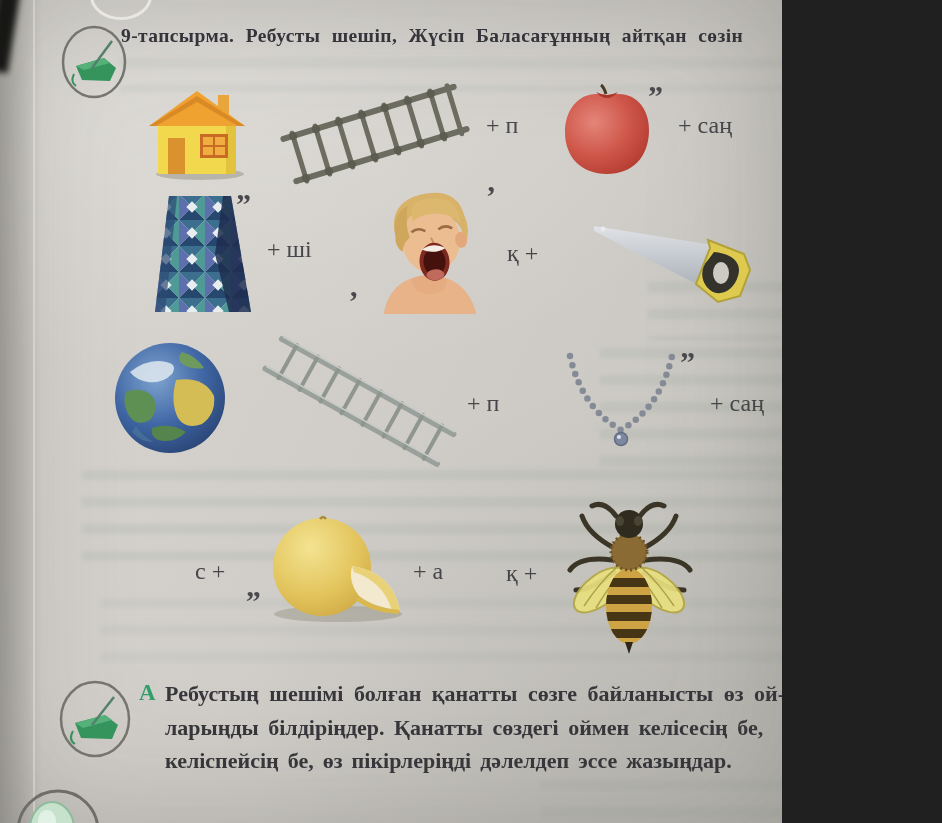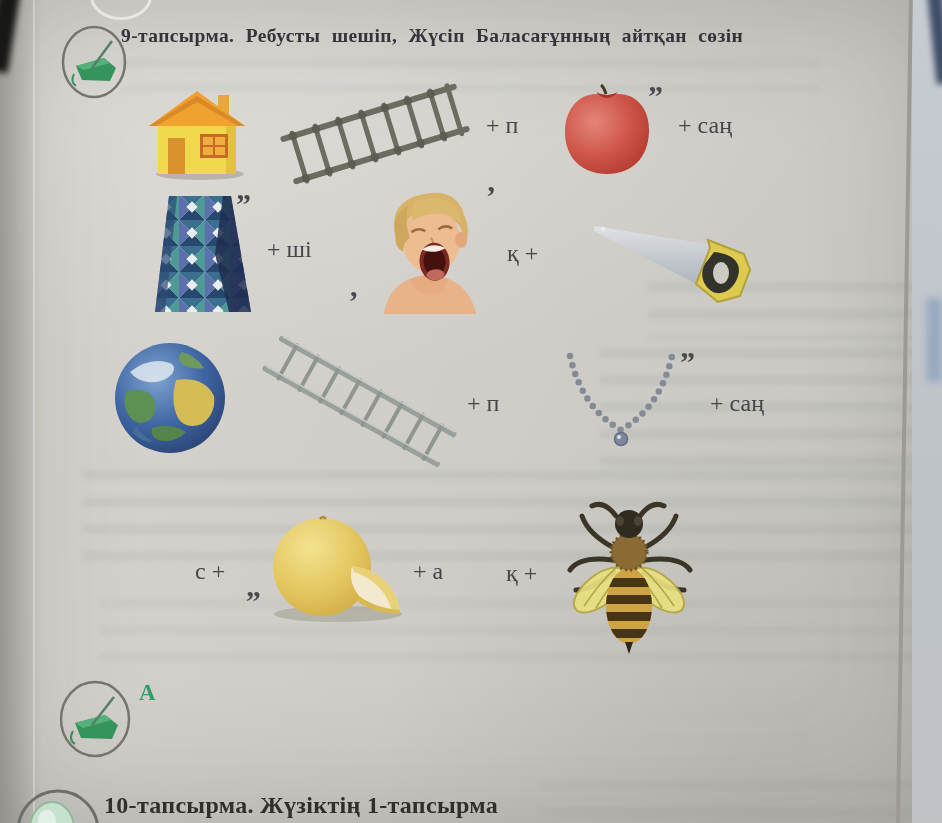--- a/index.html
+++ b/index.html
@@ -1,17 +1,17 @@
 <!DOCTYPE html>
 <html><head>
 <meta charset="utf-8">
 <style>
   html,body{margin:0;padding:0;}
   body{background:#202020;font-family:"Liberation Serif","DejaVu Serif",serif;}
-  .photo{position:relative;width:942px;height:823px;overflow:hidden;background:#23231f;}
+  .photo{position:relative;width:782px;height:823px;overflow:hidden;background:#23231f;}
   .page{position:absolute;inset:0;overflow:hidden;
     background:
       radial-gradient(900px 520px at 30% 8%, rgba(255,255,255,.20), rgba(255,255,255,0) 62%),
       radial-gradient(700px 600px at 85% 90%, rgba(120,120,112,.18), rgba(0,0,0,0) 60%),
       linear-gradient(115deg,#d9d6d1 0%,#d1cec9 45%,#c7c5c0 100%);
     box-shadow:inset 0 0 130px rgba(70,68,60,.28);}
   .abs{position:absolute;}
   
   .fold-left{left:0;top:0;width:42px;height:100%;
     background:linear-gradient(90deg,rgba(88,86,80,.38),rgba(88,86,80,0));}
@@ -318,24 +318,28 @@
     <div class="abs" style="left:58px;top:680px;">
       <svg width="74" height="78" viewBox="0 0 74 78">
         <ellipse cx="37" cy="39" rx="34" ry="37" fill="none" stroke="#75756d" stroke-width="2.5"></ellipse>
         <path d="M17,43 L47,35 L60,45 L54,59 L23,58 Z" fill="#35935c"></path>
         <path d="M17,43 L47,35 L54,40 L25,48 Z" fill="#55b07a"></path>
         <line x1="56" y1="17" x2="34" y2="45" stroke="#55806a" stroke-width="2.5"></line>
         <path d="M15,51 Q10,60 17,64" fill="none" stroke="#35935c" stroke-width="2"></path>
       </svg>
     </div>
     <div class="abs markerA" style="left:139px;top:680px;">А</div>
+    <div class="abs paraA" style="left:165px;top:677px;">
+      <div style="word-spacing:5px;">Ребустың шешімі болған қанатты сөзге байланысты өз ой-</div>
+      <div style="word-spacing:4px;">ларыңды білдіріңдер. Қанатты сөздегі оймен келісесің бе,</div>
+      <div>келіспейсің бе, өз пікірлеріңді дәлелдеп эссе жазыңдар.</div>
+    </div>
 
     <div class="abs" style="left:14px;top:787px;">
       <svg width="88" height="88" viewBox="0 0 88 88">
         <circle cx="44" cy="44" r="40" fill="none" stroke="#6e6e66" stroke-width="3"></circle>
         <ellipse cx="38" cy="42" rx="22" ry="27" fill="#c6e2cd" stroke="#8fbb9c" stroke-width="2"></ellipse>
         <ellipse cx="33" cy="34" rx="9" ry="11" fill="#e2f1e5"></ellipse>
       </svg>
     </div>
-    <div class="abs t10" style="left:104px;top:792px;">10-тапсырма. Жүзіктің 1-тапсырма</div>
 
   </div>
 </div>
 
 </body></html>

